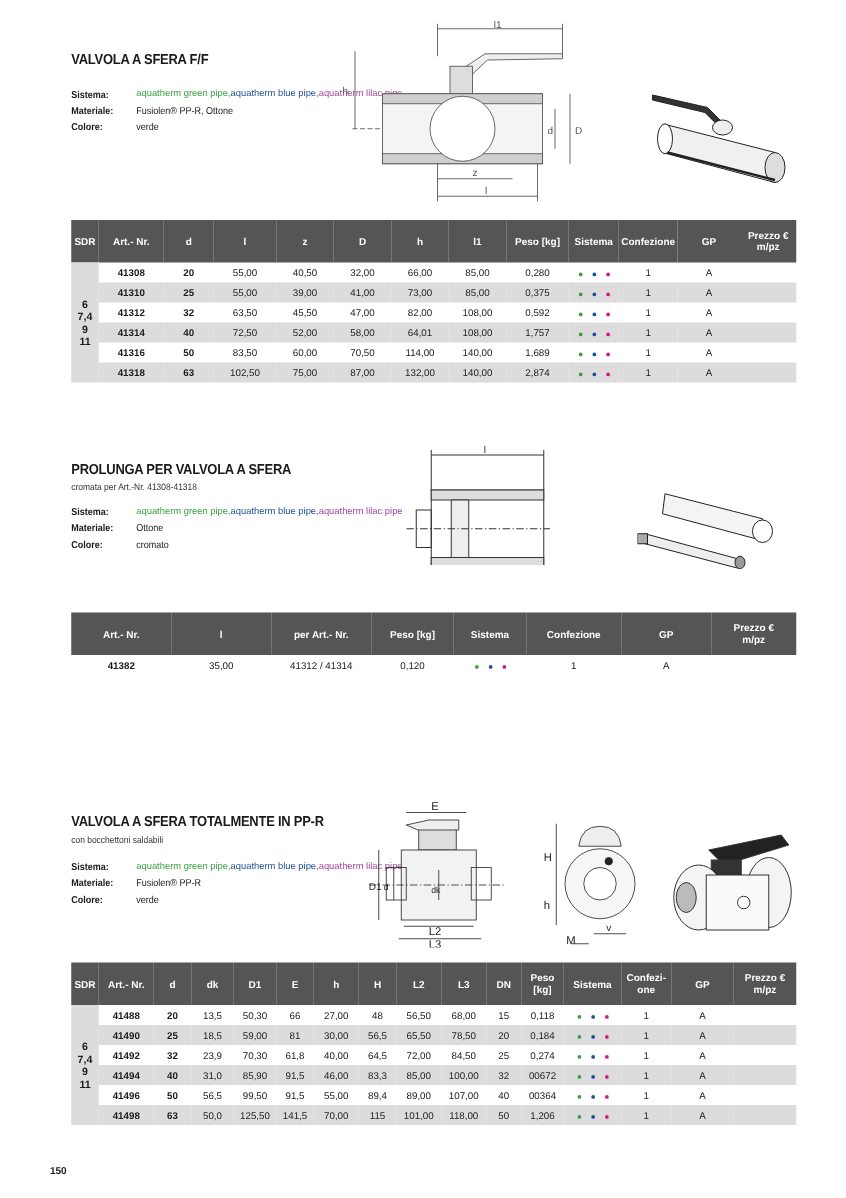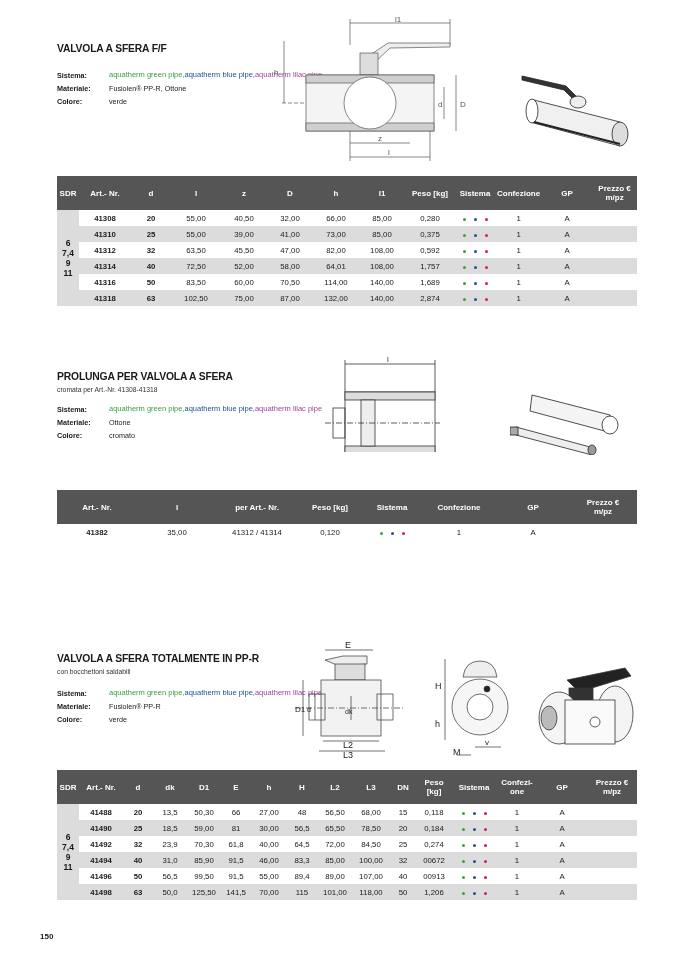--- a/index.html
+++ b/index.html
@@ -510,21 +510,21 @@
         <td class="bold">41496</td>
         <td class="bold">50</td>
         <td>56,5</td>
         <td>99,50</td>
         <td>91,5</td>
         <td>55,00</td>
         <td>89,4</td>
         <td>89,00</td>
         <td>107,00</td>
         <td>40</td>
-        <td>00913</td>
+        <td>00364</td>
         <td><span class="dots">
             <span class="dot g"></span>
             <span class="dot b"></span>
             <span class="dot l"></span>
           </span></td>
         <td>1</td>
         <td>A</td>
         <td></td>
       </tr>
       <tr>

